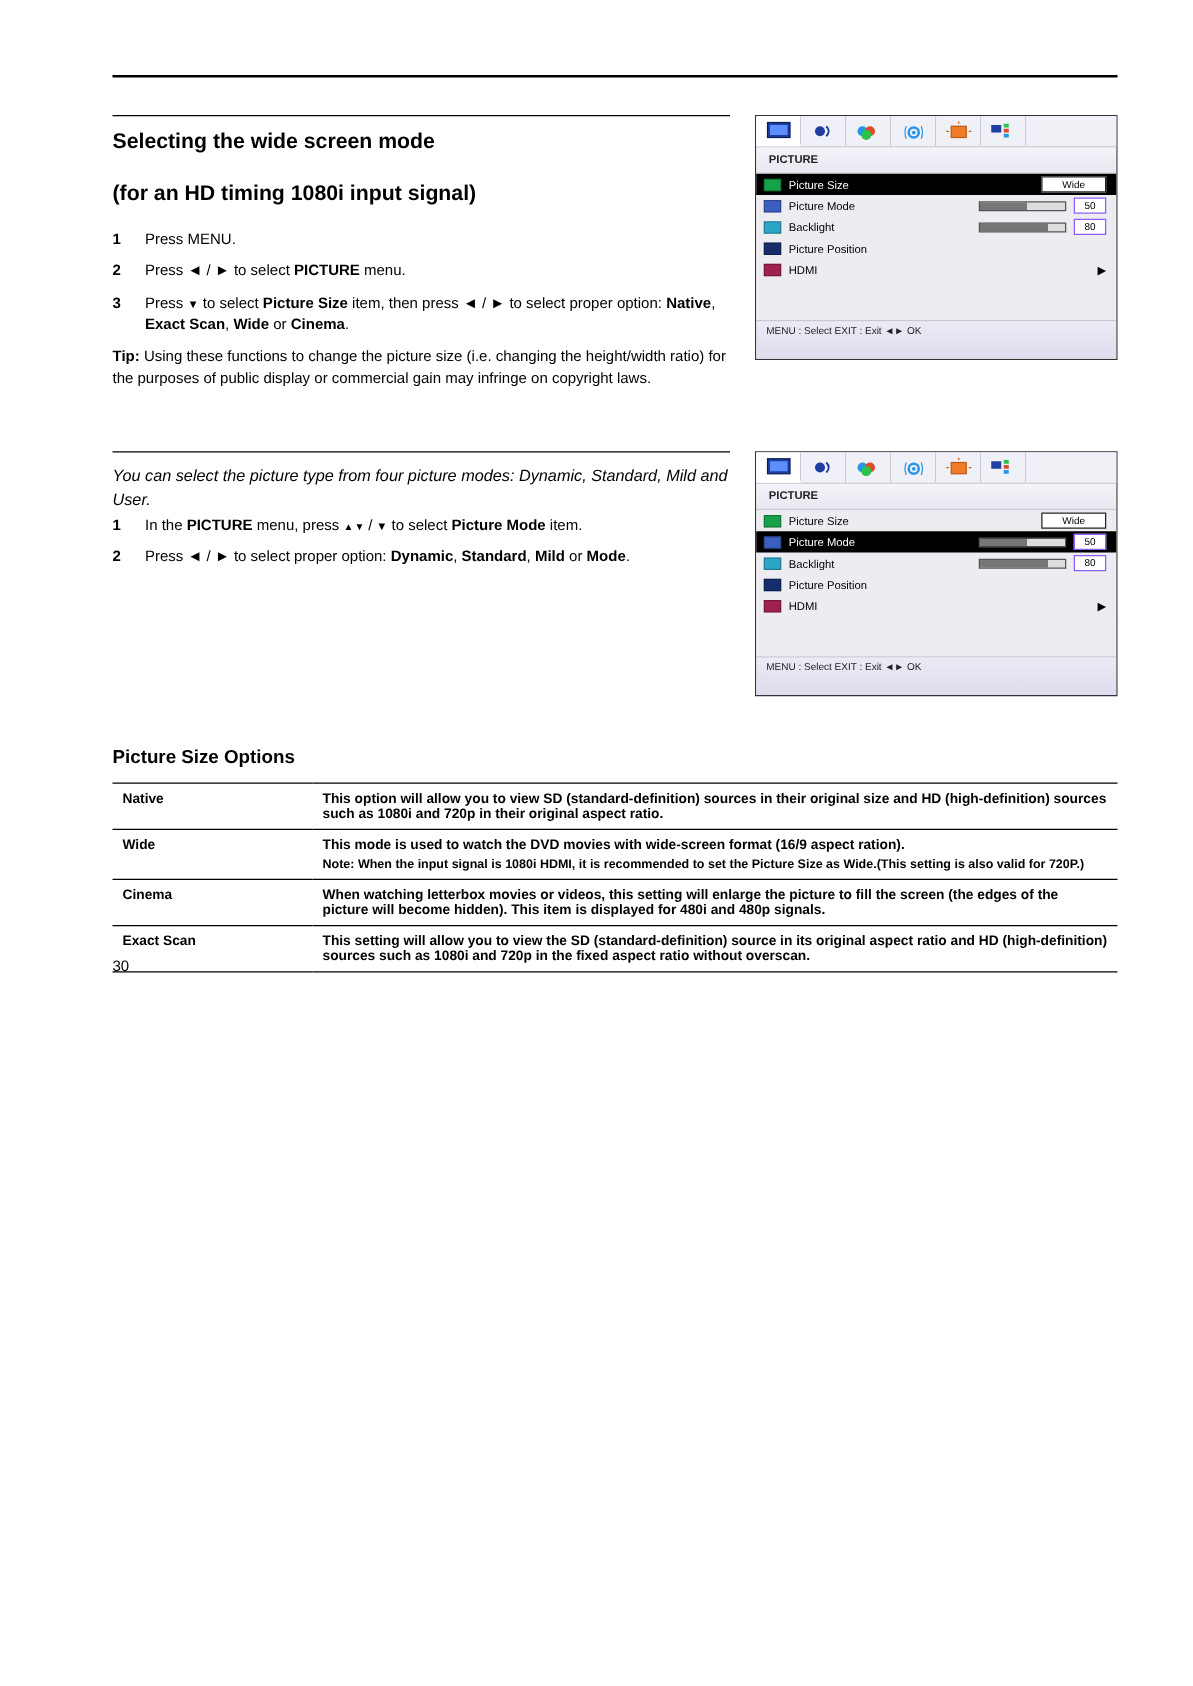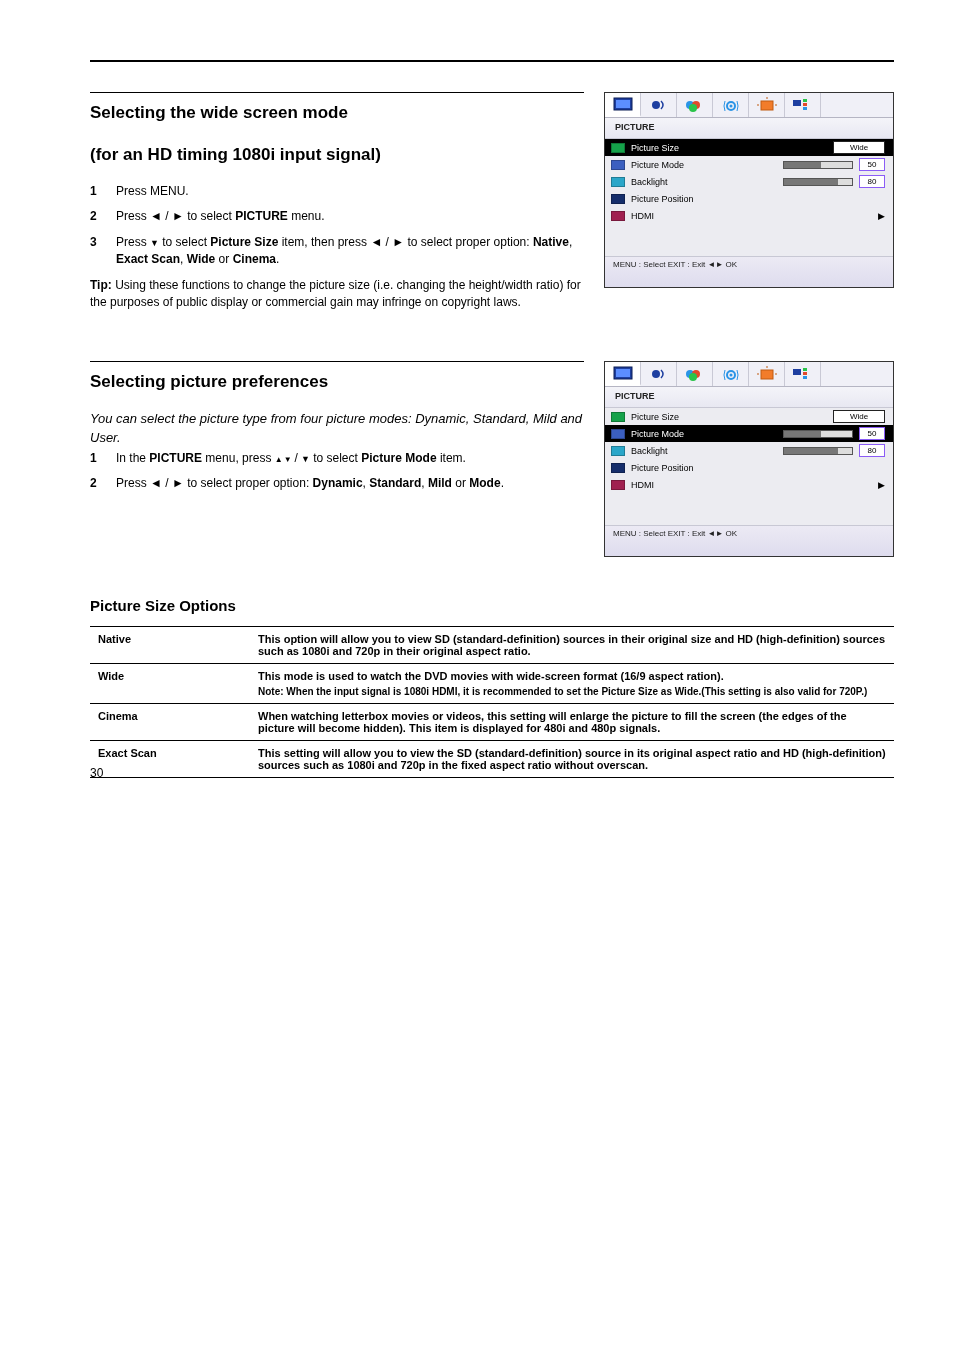--- a/index.html
+++ b/index.html
@@ -271,23 +271,20 @@
   </div>
 
 </div>
 
 <div style="height:50px"></div>
 
 <div class="two-col section-block">
 
   <div class="left">
     <hr class="thin-rule" style="margin-bottom:10px;">
-    <h2 class="section-title">
-      <span>Selecting picture preferences</span>
-    </h2>
     <p style="font-size:13px; line-height:1.45; margin-bottom:2px;font-style:italic;">You can select the picture type from four picture modes: Dynamic, Standard, Mild and User.</p>
 
     <div id="steps2">
         <div class="step">
           <span class="num">1</span>
           <span class="txt">In the <b>PICTURE</b> menu, press <span class="triangle-pair">
               <span class="triangle-ud"></span>
               <span class="sep">/</span>
               <span class="triangle-down"></span>
             </span> to select <b>Picture Mode</b> item.</span>

